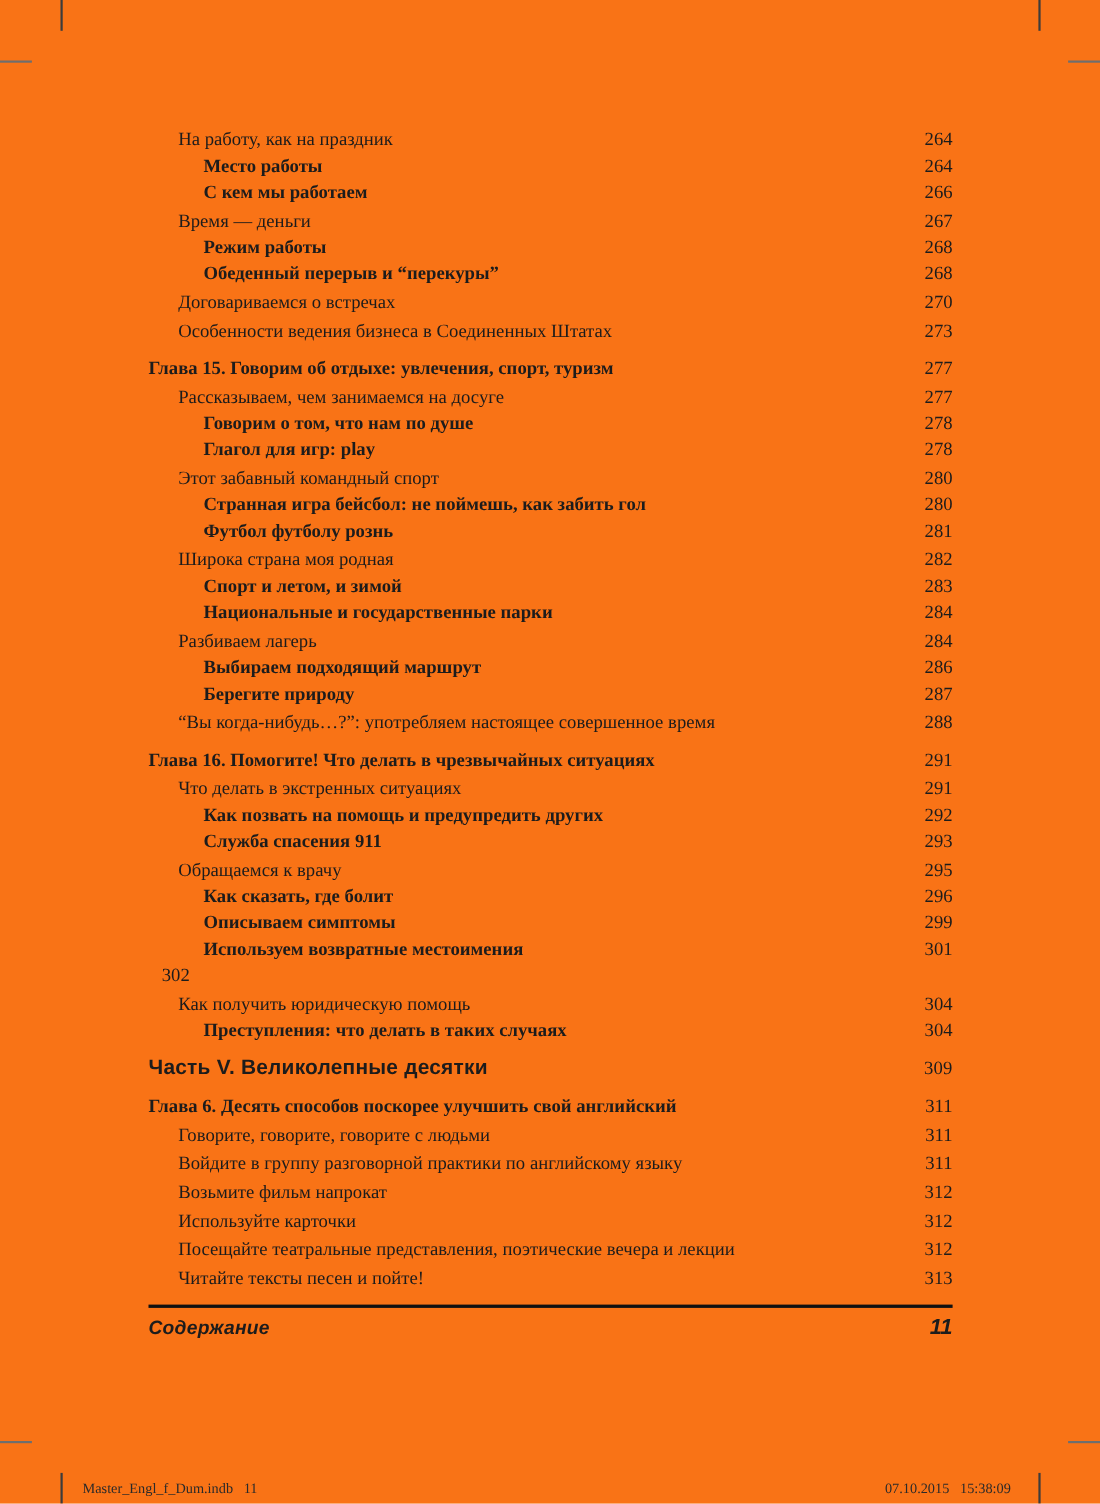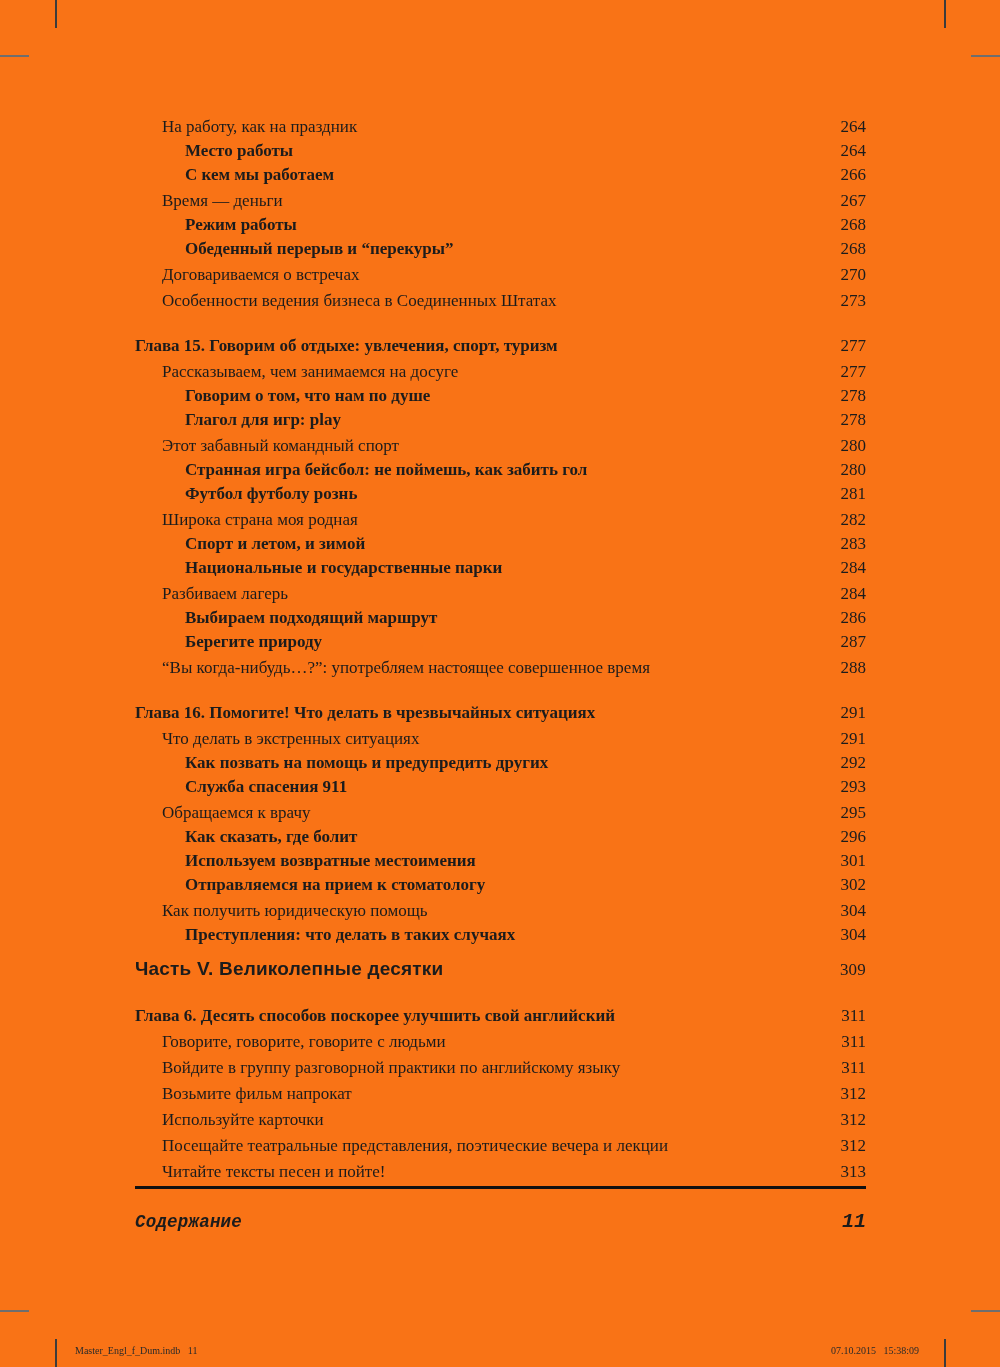--- a/index.html
+++ b/index.html
@@ -48,21 +48,21 @@
   .row .pagenum {
     font-family: "Liberation Serif", serif;
     font-weight: normal;
     font-size: 17px;
     margin-left: 12px;
   }
   .row.l1 { margin-top: 2px; }
   .row.l1 .title { padding-left: 27px; }
   .row.l2 .title { padding-left: 50px; font-weight: bold; }
   .row.chapter {
-    margin-top: 21px;
+    margin-top: 10px;
     margin-bottom: 1px;
     font-weight: bold;
   }
   .row.part {
     margin-top: 9px;
     margin-bottom: 1px;
     font-family: "Liberation Sans", sans-serif;
     font-weight: bold;
     font-size: 19px;
     line-height: 26px;
@@ -74,37 +74,37 @@
     position: absolute;
     left: 135px;
     top: 1186px;
     width: 731px;
   }
   .footer-rule {
     height: 3px;
     background: #111111;
   }
   .footer-row {
-    margin-top: 21px;
+    margin-top: 7px;
     display: flex;
     justify-content: space-between;
     align-items: baseline;
-    font-family: Liberation Mono, monospace;
+    font-family: Liberation Sans, sans-serif;
     font-style: italic;
     font-weight: bold;
   }
   .footer-section { font-size: 17.5px; letter-spacing: 0.2px; }
   .footer-pageno  { font-size: 20px; }
 
   
   .imprint-left, .imprint-right {
     position: absolute;
     top: 1345px;
     font-family: "Liberation Serif", serif;
-    font-size: 10px;
+    font-size: 13px;
     color: #2a2a2a;
     white-space: pre;
   }
   .imprint-left  { left: 75px; }
   .imprint-right { right: 81px; }
 </style>
 </head>
 <body>
 
 <div class="page">
@@ -225,25 +225,28 @@
       </div>
       <div class="row l1">
         <span class="title">Обращаемся к врачу</span>
         <span class="pagenum">295</span>
       </div>
       <div class="row l2">
         <span class="title">Как сказать, где болит</span>
         <span class="pagenum">296</span>
       </div>
       <div class="row l2">
+        <span class="title">Описываем симптомы</span>
+        <span class="pagenum">299</span>
+      </div>
+      <div class="row l2">
         <span class="title">Используем возвратные местоимения</span>
         <span class="pagenum">301</span>
       </div>
       <div class="row l2">
-        <span class="title">Отправляемся на прием к стоматологу</span>
         <span class="pagenum">302</span>
       </div>
       <div class="row l1">
         <span class="title">Как получить юридическую помощь</span>
         <span class="pagenum">304</span>
       </div>
       <div class="row l2">
         <span class="title">Преступления: что делать в таких случаях</span>
         <span class="pagenum">304</span>
       </div>

